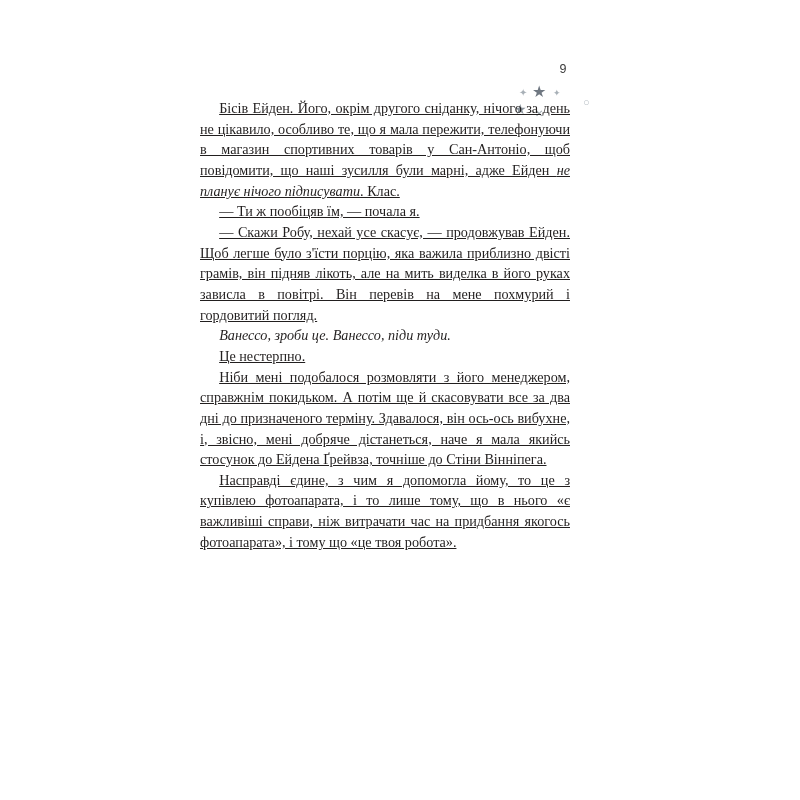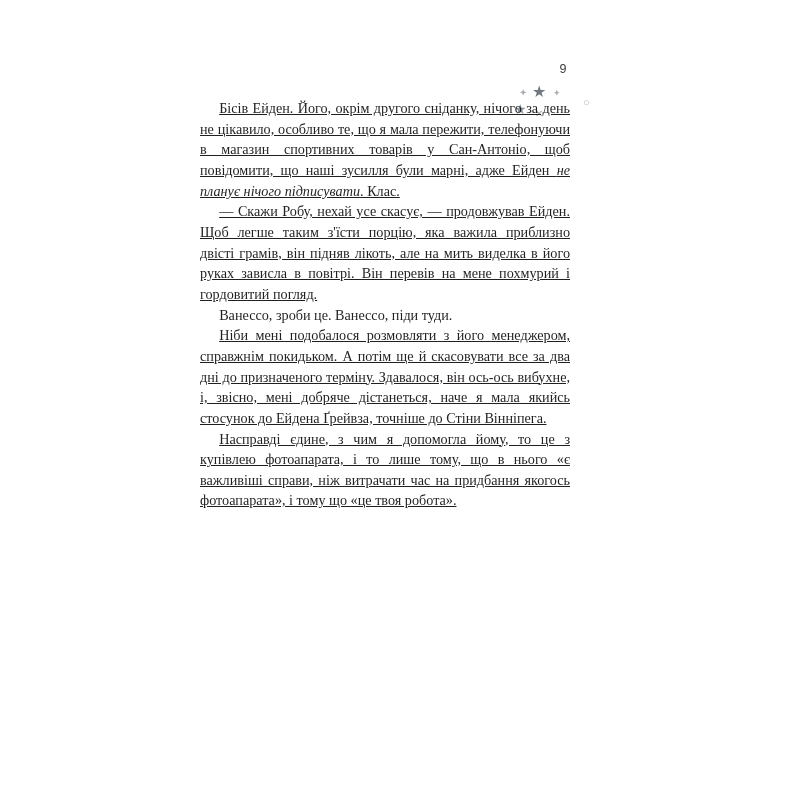--- a/index.html
+++ b/index.html
@@ -65,20 +65,21 @@
   }
   .text-block p {
     margin: 0;
     text-indent: 0;
   }
   .text-block p.indent {
     text-indent: 1.35em;
     text-decoration: underline;
   }
   .text-block p.italic {
+    font-style: italic;
     text-indent: 1.35em;
   }
   em { font-style: italic; }
 </style>
 </head>
 <body>
 
 <div class="page">
 
   <div class="header-ornament">
@@ -87,19 +88,21 @@
     <span class="star s3">✦</span>
     <span class="star s4">★</span>
     <span class="star s5">✕</span>
     <span class="star s6">○</span>
   </div>
 
   <div class="page-number">9</div>
 
   <div class="text-block">
       <p class="indent">Бісів Ейден. Його, окрім другого сніданку, нічого за день не цікавило, особливо те, що я мала пережити, телефонуючи в магазин спортивних товарів у Сан-Антоніо, щоб повідомити, що наші зусилля були марні, адже Ейден <em>не планує нічого підписувати</em>. Клас.</p>
-      <p class="indent">— Скажи Робу, нехай усе скасує, — продовжував Ейден. Щоб легше таким з'їсти порцію, яка важила приблизно двісті грамів, він підняв лікоть, але на мить виделка в його руках зависла в повітрі. Він перевів на мене похмурий і гордовитий погляд.</p>
+      <p class="indent">— Ти ж пообіцяв їм, — почала я.</p>
+      <p class="indent">— Скажи Робу, нехай усе скасує, — продовжував Ейден. Щоб легше було з'їсти порцію, яка важила приблизно двісті грамів, він підняв лікоть, але на мить виделка в його руках зависла в повітрі. Він перевів на мене похмурий і гордовитий погляд.</p>
       <p class="italic">Ванессо, зроби це. Ванессо, піди туди.</p>
+      <p class="indent">Це нестерпно.</p>
       <p class="indent">Ніби мені подобалося розмовляти з його менеджером, справжнім покидьком. А потім ще й скасовувати все за два дні до призначеного терміну. Здавалося, він ось-ось вибухне, і, звісно, мені добряче дістанеться, наче я мала якийсь стосунок до Ейдена Ґрейвза, точніше до Стіни Вінніпега.</p>
       <p class="indent">Насправді єдине, з чим я допомогла йому, то це з купівлею фотоапарата, і то лише тому, що в нього «є важливіші справи, ніж витрачати час на придбання якогось фотоапарата», і тому що «це твоя робота».</p>
     </div>
 
 </div>
 
 </body></html>

